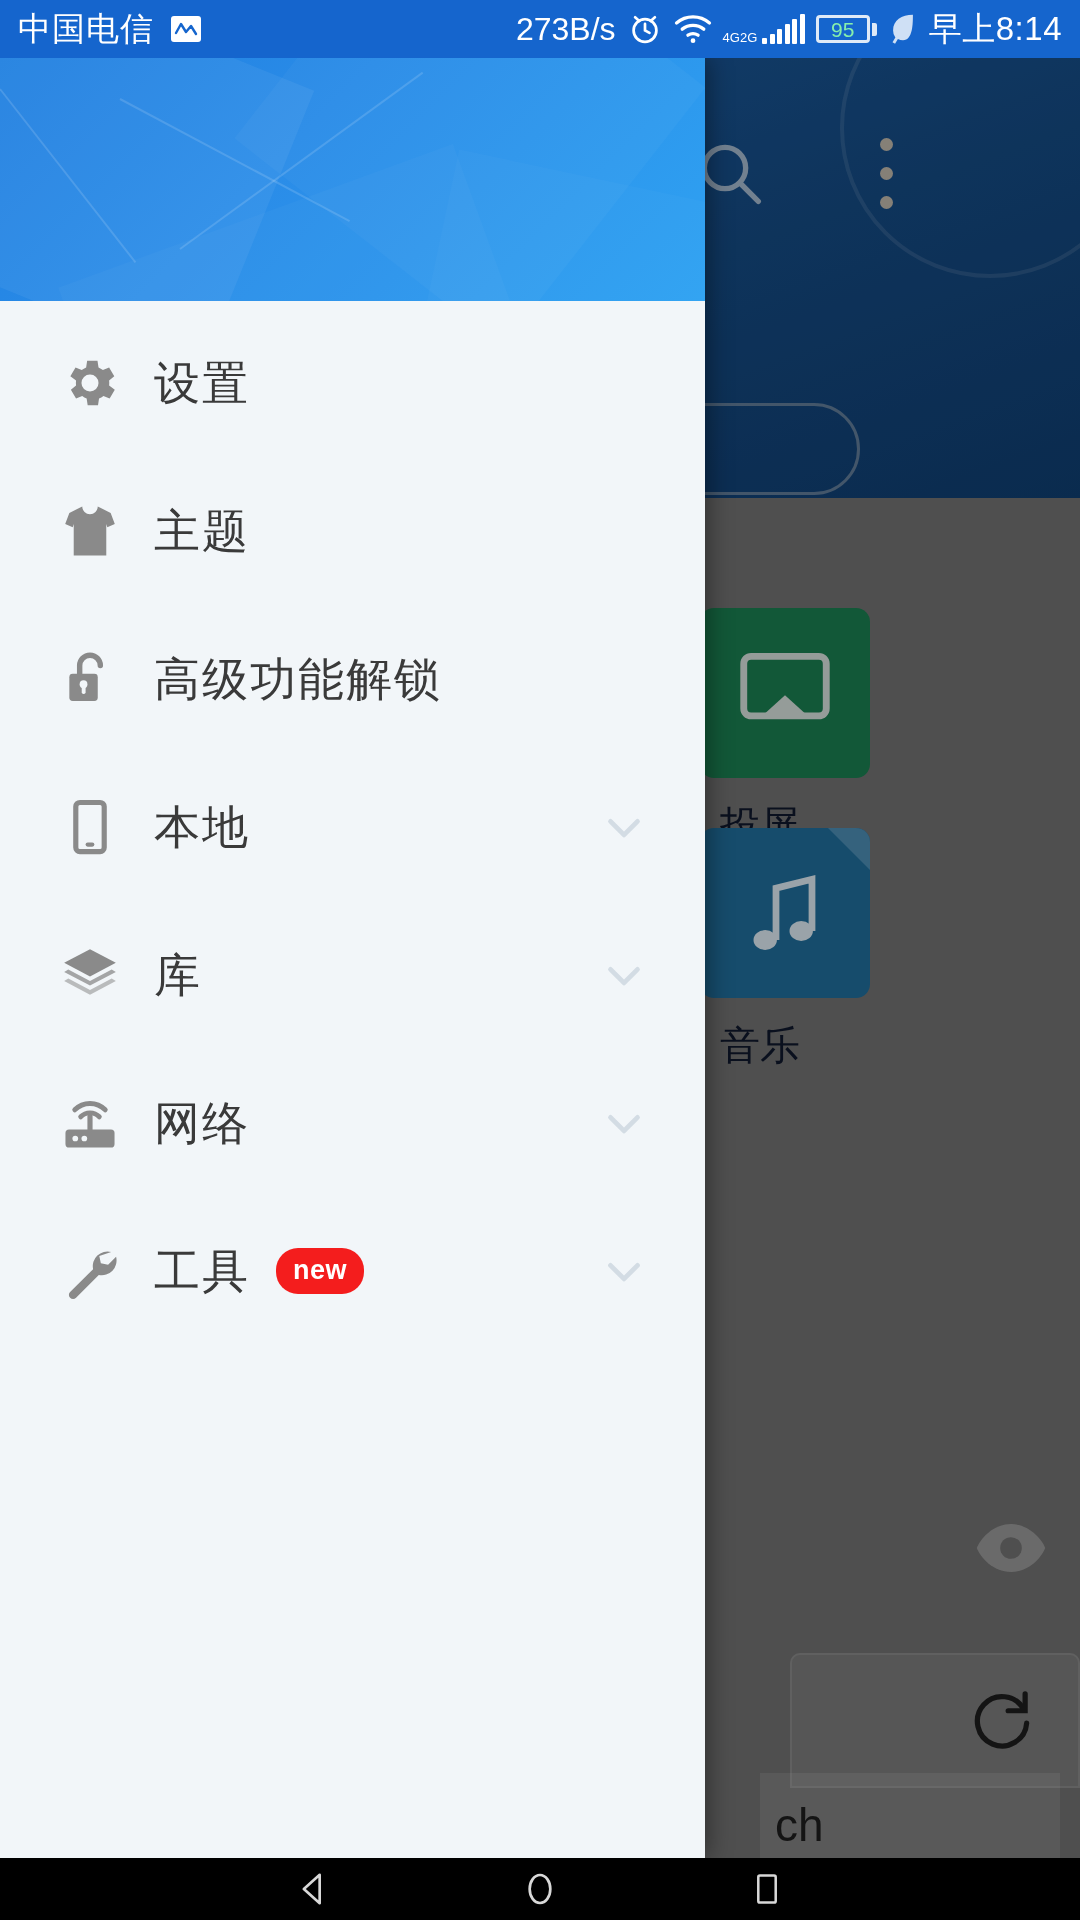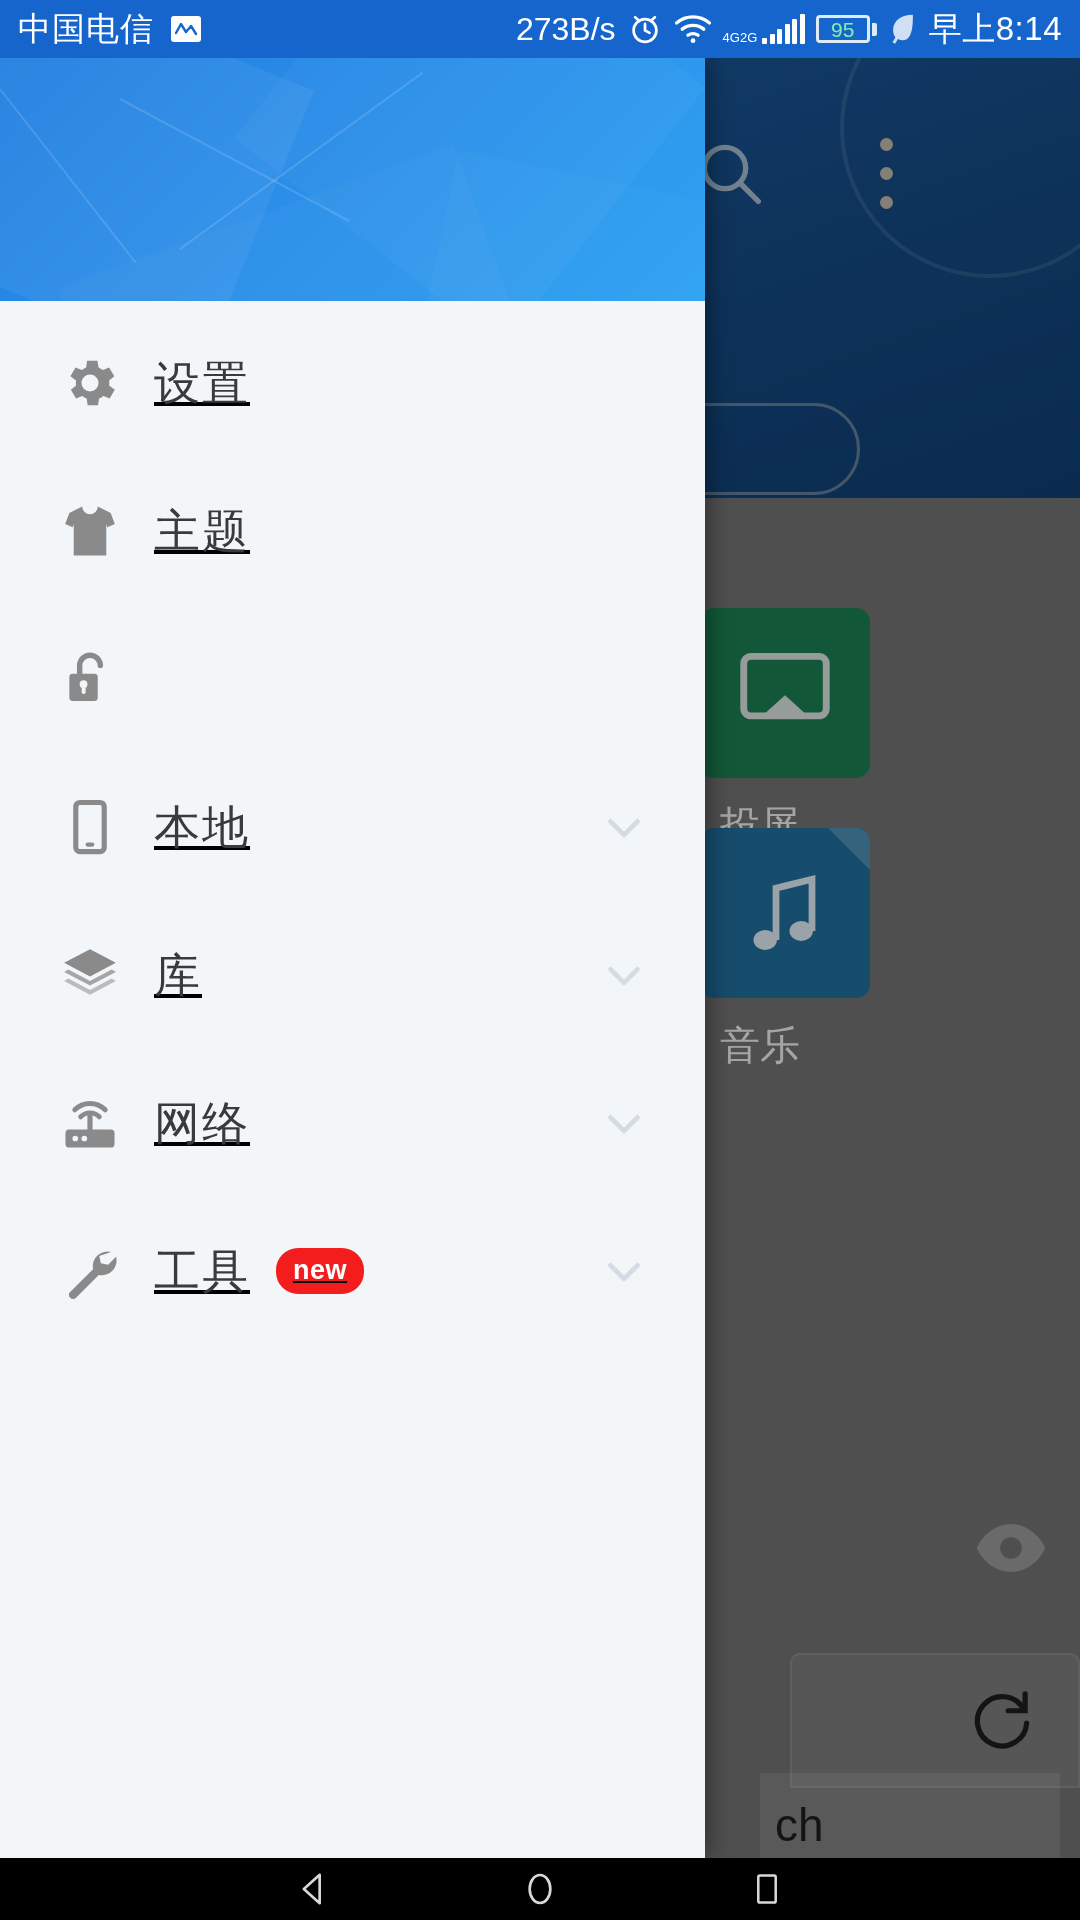--- a/index.html
+++ b/index.html
@@ -74,21 +74,21 @@
     display:flex; align-items:center; justify-content:center;
   }
   .tile-cast{ left:700px; top:110px; background:#1a7a4e; }
   .tile-music{ left:700px; top:330px; background:#1f6a96; border-radius:14px; }
   .tile-music .dogear{
     position:absolute; right:0; top:0; width:42px; height:42px;
     background:#4a88ad; clip-path:polygon(100% 0,100% 100%,0 0);
     border-top-right-radius:14px;
   }
   .bg-tile-label{
-    position:absolute; font-size:40px; color:#e5e5e5; white-space:nowrap;
+    position:absolute; font-size:40px; color:#0f172a; white-space:nowrap;
   }
   .lbl-cast{ left:720px; top:300px; }
   .lbl-music{ left:720px; top:520px; }
   .bg-eye{ position:absolute; left:975px; top:1025px; }
   .bg-card{
     position:absolute; left:790px; top:1155px; width:290px; height:135px;
     background:rgba(255,255,255,0.07); border:2px solid rgba(255,255,255,0.10);
     border-top-left-radius:10px; border-top-right-radius:10px;
   }
   .bg-refresh{ position:absolute; left:965px; top:1185px; }
@@ -130,21 +130,21 @@
   .poly2{ left:300px; top:-110px; width:340px; height:330px; transform:rotate(38deg); opacity:0.55; }
   .poly3{ left:90px; top:150px; width:420px; height:260px; transform:rotate(-20deg); opacity:0.5; }
   .poly4{ left:430px; top:120px; width:300px; height:250px; transform:rotate(12deg); opacity:0.45; }
   .hdr-line{
     position:absolute; background:rgba(255,255,255,0.14); height:2px; transform-origin:left center;
   }
   .hl1{ left:120px; top:40px; width:260px; transform:rotate(28deg); }
   .hl2{ left:180px; top:190px; width:300px; transform:rotate(-36deg); }
   .hl3{ left:0px; top:30px; width:220px; transform:rotate(52deg); }
 
-  .drawer-list{ flex:1 1 auto; padding-top:8px; overflow:hidden;text-decoration:underline; }
+  .drawer-list{ flex:1 1 auto; padding-top:8px; overflow:hidden; }
   .menu-item{
     position:relative; display:flex; align-items:center;
     height:148px; padding:0 40px 0 48px;
   }
   .mi-icon{
     width:84px; flex:0 0 84px; display:flex; align-items:center; justify-content:center;
   }
   .mi-label{
     font-size:46px; color:#3a3a3a; letter-spacing:2px; margin-left:22px;
     white-space:nowrap; line-height:1;
@@ -271,20 +271,21 @@
 
       <div class="menu-item">
         <div class="mi-icon">
           <svg width="62" height="62" viewBox="0 0 24 24" fill="none">
             <path d="M8 10V6.8a4 4 0 0 1 8 0" stroke="#8a8a8a" stroke-width="2.1" fill="none" stroke-linecap="round"></path>
             <rect x="4" y="10" width="11" height="10.5" rx="1.3" fill="#8a8a8a"></rect>
             <circle cx="9.5" cy="14" r="1.5" fill="#f2f6f9"></circle>
             <rect x="8.8" y="14.4" width="1.5" height="3.4" rx="0.7" fill="#f2f6f9"></rect>
           </svg>
         </div>
+        <div class="mi-label">高级功能解锁</div>
       </div>
 
 
       <div class="menu-item">
         <div class="mi-icon">
           <svg width="62" height="62" viewBox="0 0 24 24" fill="none">
             <rect x="6.5" y="2.5" width="11" height="19" rx="1.6" fill="none" stroke="#8a8a8a" stroke-width="2"></rect>
             <rect x="10.3" y="18" width="3.4" height="1.6" rx="0.8" fill="#8a8a8a"></rect>
           </svg>
         </div>

